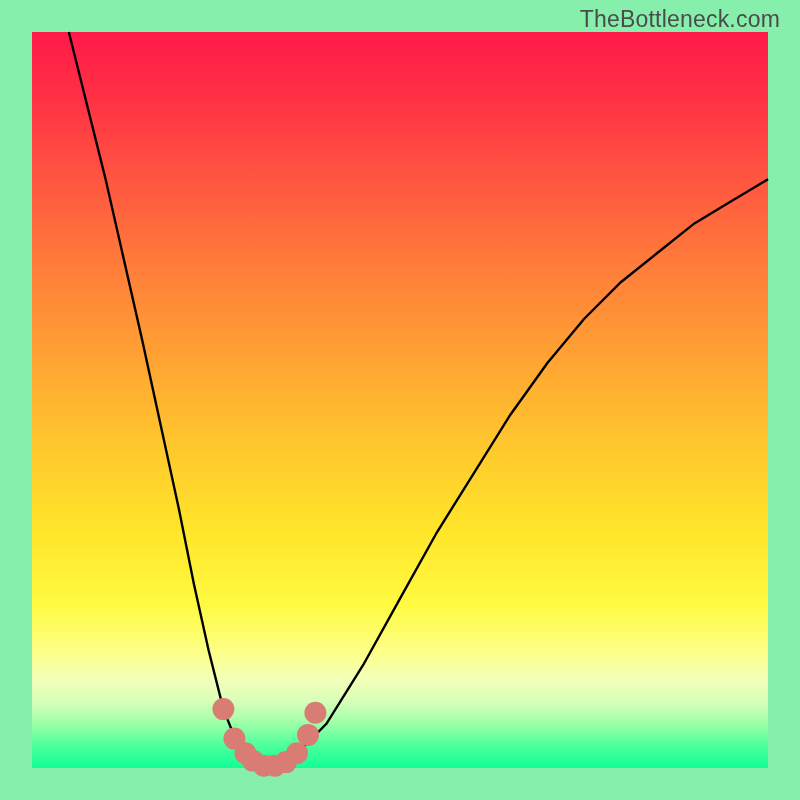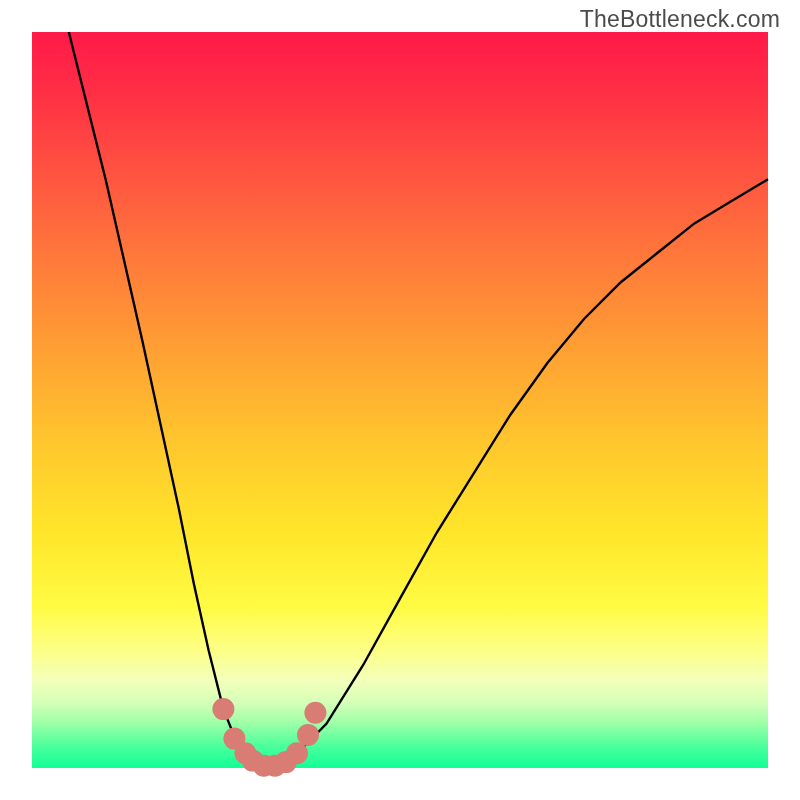--- a/index.html
+++ b/index.html
@@ -8,21 +8,21 @@
     width: 800px;
     height: 800px;
     background: #000;
     overflow: hidden;
     font-family: Arial, Helvetica, sans-serif;
   }
   .frame {
     position: absolute;
     left: 0; top: 0;
     width: 800px; height: 800px;
-    background: #ffffff;
+    background: #86efac;
   }
   .plot {
     position: absolute;
     left: 32px;
     top: 32px;
     width: 736px;
     height: 736px;
     
     background: linear-gradient(
       to bottom,

